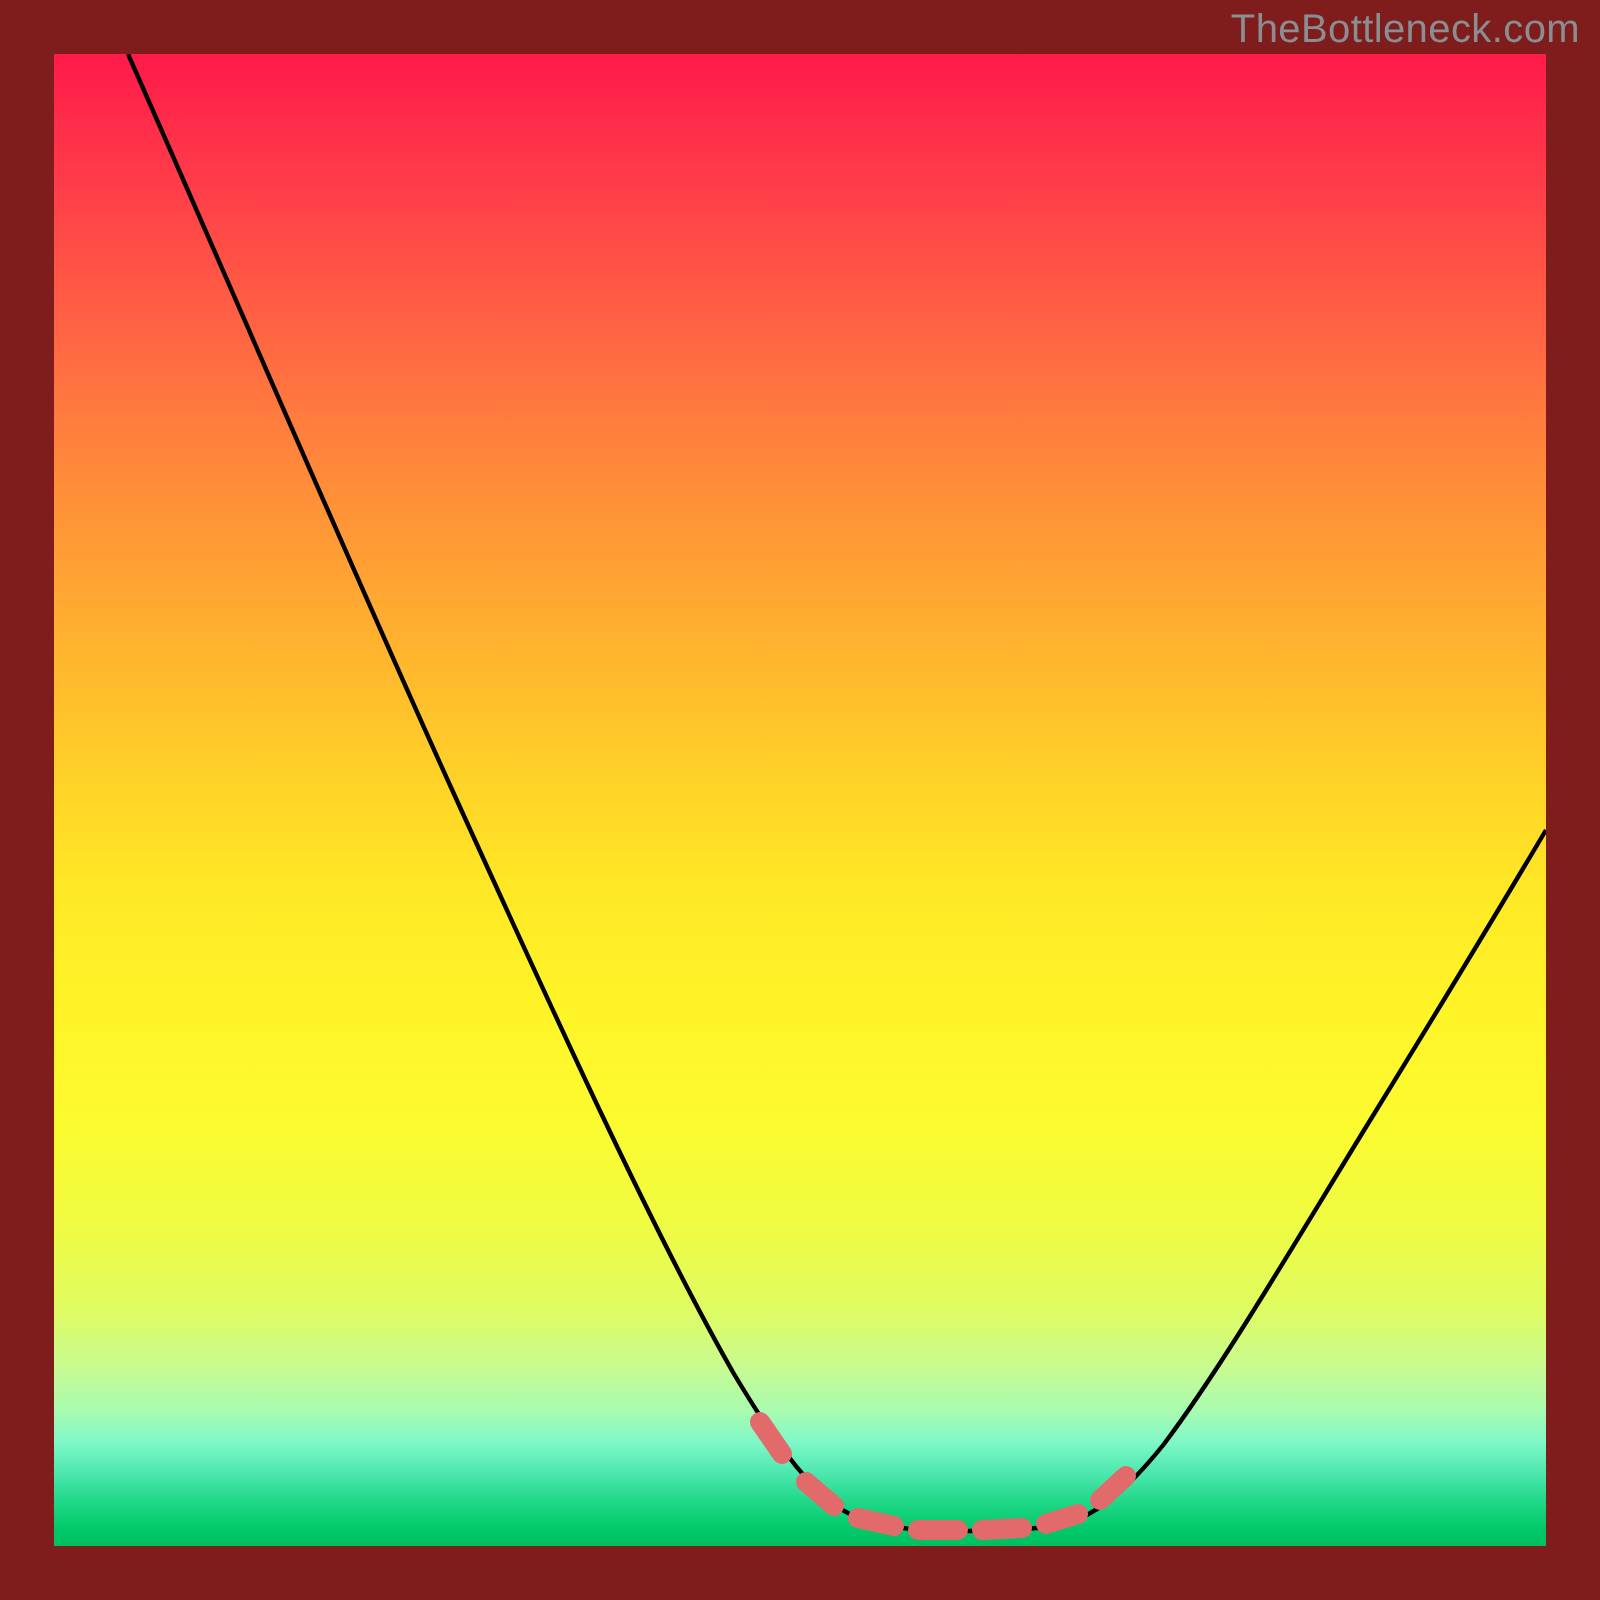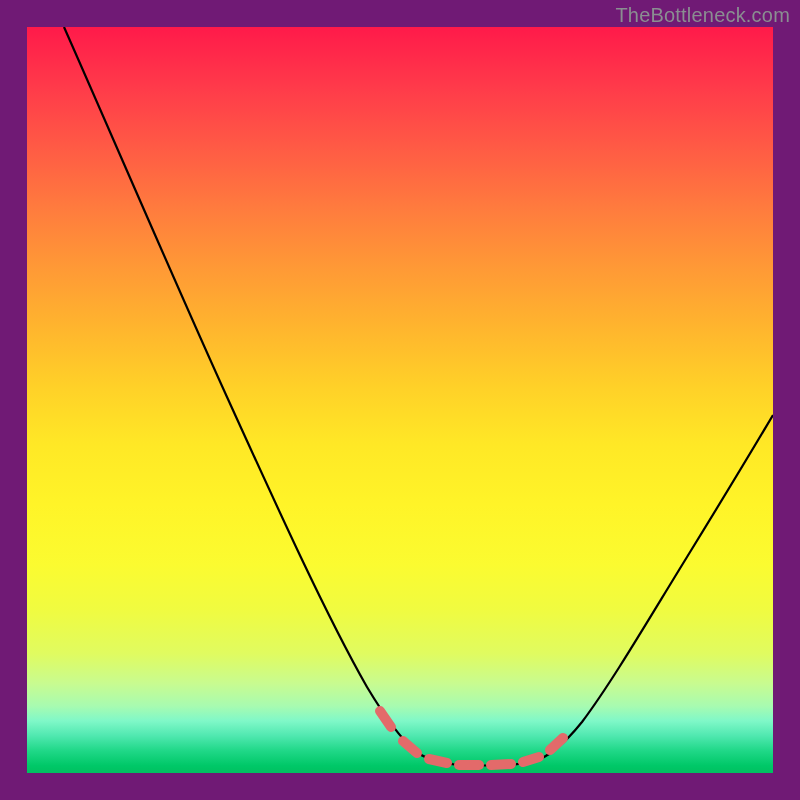--- a/index.html
+++ b/index.html
@@ -7,21 +7,21 @@
     padding: 0;
     width: 800px;
     height: 800px;
     background: #000;
     overflow: hidden;
   }
   .frame {
     position: relative;
     width: 800px;
     height: 800px;
-    background: #701a75;
+    background: #7f1d1d;
   }
   .plot {
     position: absolute;
     left: 27px;
     top: 27px;
     width: 746px;
     height: 746px;
     background: linear-gradient(to bottom,
       #ff1a4a 0%,
       #ff3a4a 8%,

